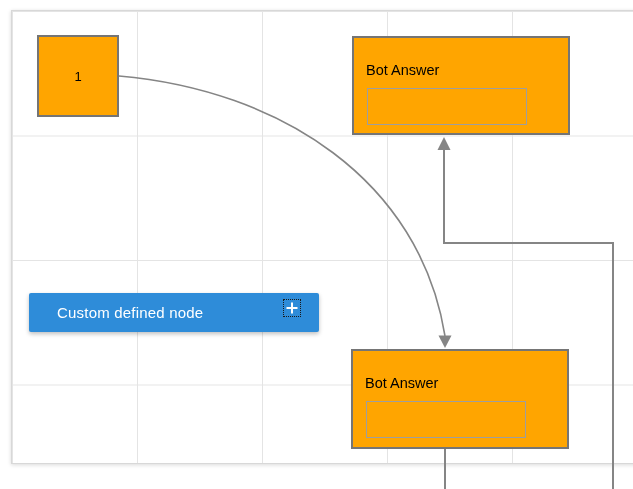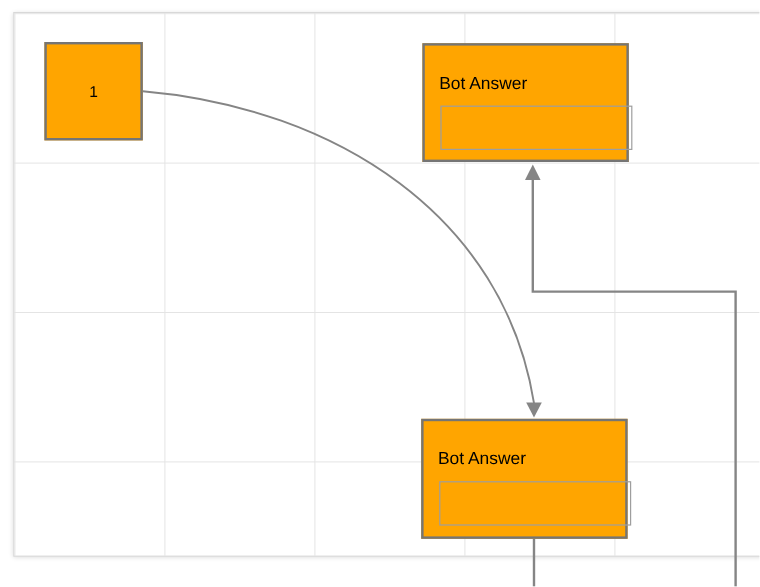--- a/index.html
+++ b/index.html
@@ -38,21 +38,21 @@
   .connector-layer .arrowhead{fill:var(--connector);stroke:none;}
   .node{
     position:absolute;background:var(--node-fill);
     border:2px solid var(--node-border);
   }
   .square-node{
     left:37px;top:35px;width:82px;height:82px;
     display:flex;align-items:center;justify-content:center;
     font-size:13px;color:var(--label-text);
   }
-  .bot-box{width:172px;height:99px;}
+  .bot-box{width:218px;height:99px;}
   .bot-box.top{left:352px;top:36px;}
   .bot-box.bottom{left:351px;top:349px;height:100px;}
   .bot-title{
     position:absolute;left:12px;top:24px;font-size:14.5px;color:var(--label-text);
   }
   .bot-input{
     position:absolute;left:13px;top:50px;width:160px;height:37px;
     border:1.5px solid var(--inner-border);background:transparent;
   }
   .custom-btn{
@@ -100,14 +100,23 @@
   <div class="node bot-box top">
     <div class="bot-title">Bot Answer</div>
     <div class="bot-input"></div>
   </div>
 
   <div class="node bot-box bottom">
     <div class="bot-title">Bot Answer</div>
     <div class="bot-input"></div>
   </div>
 
+  <button class="custom-btn">
+    <span class="custom-btn-label">Custom defined node</span>
+    <span class="plus-box">
+      <svg width="12" height="12" viewBox="0 0 12 12">
+        <line x1="6" y1="0.5" x2="6" y2="11.5" stroke="#fff" stroke-width="2"></line>
+        <line x1="0.5" y1="6" x2="11.5" y2="6" stroke="#fff" stroke-width="2"></line>
+      </svg>
+    </span>
+  </button>
 
 </div>
 
 </body></html>

